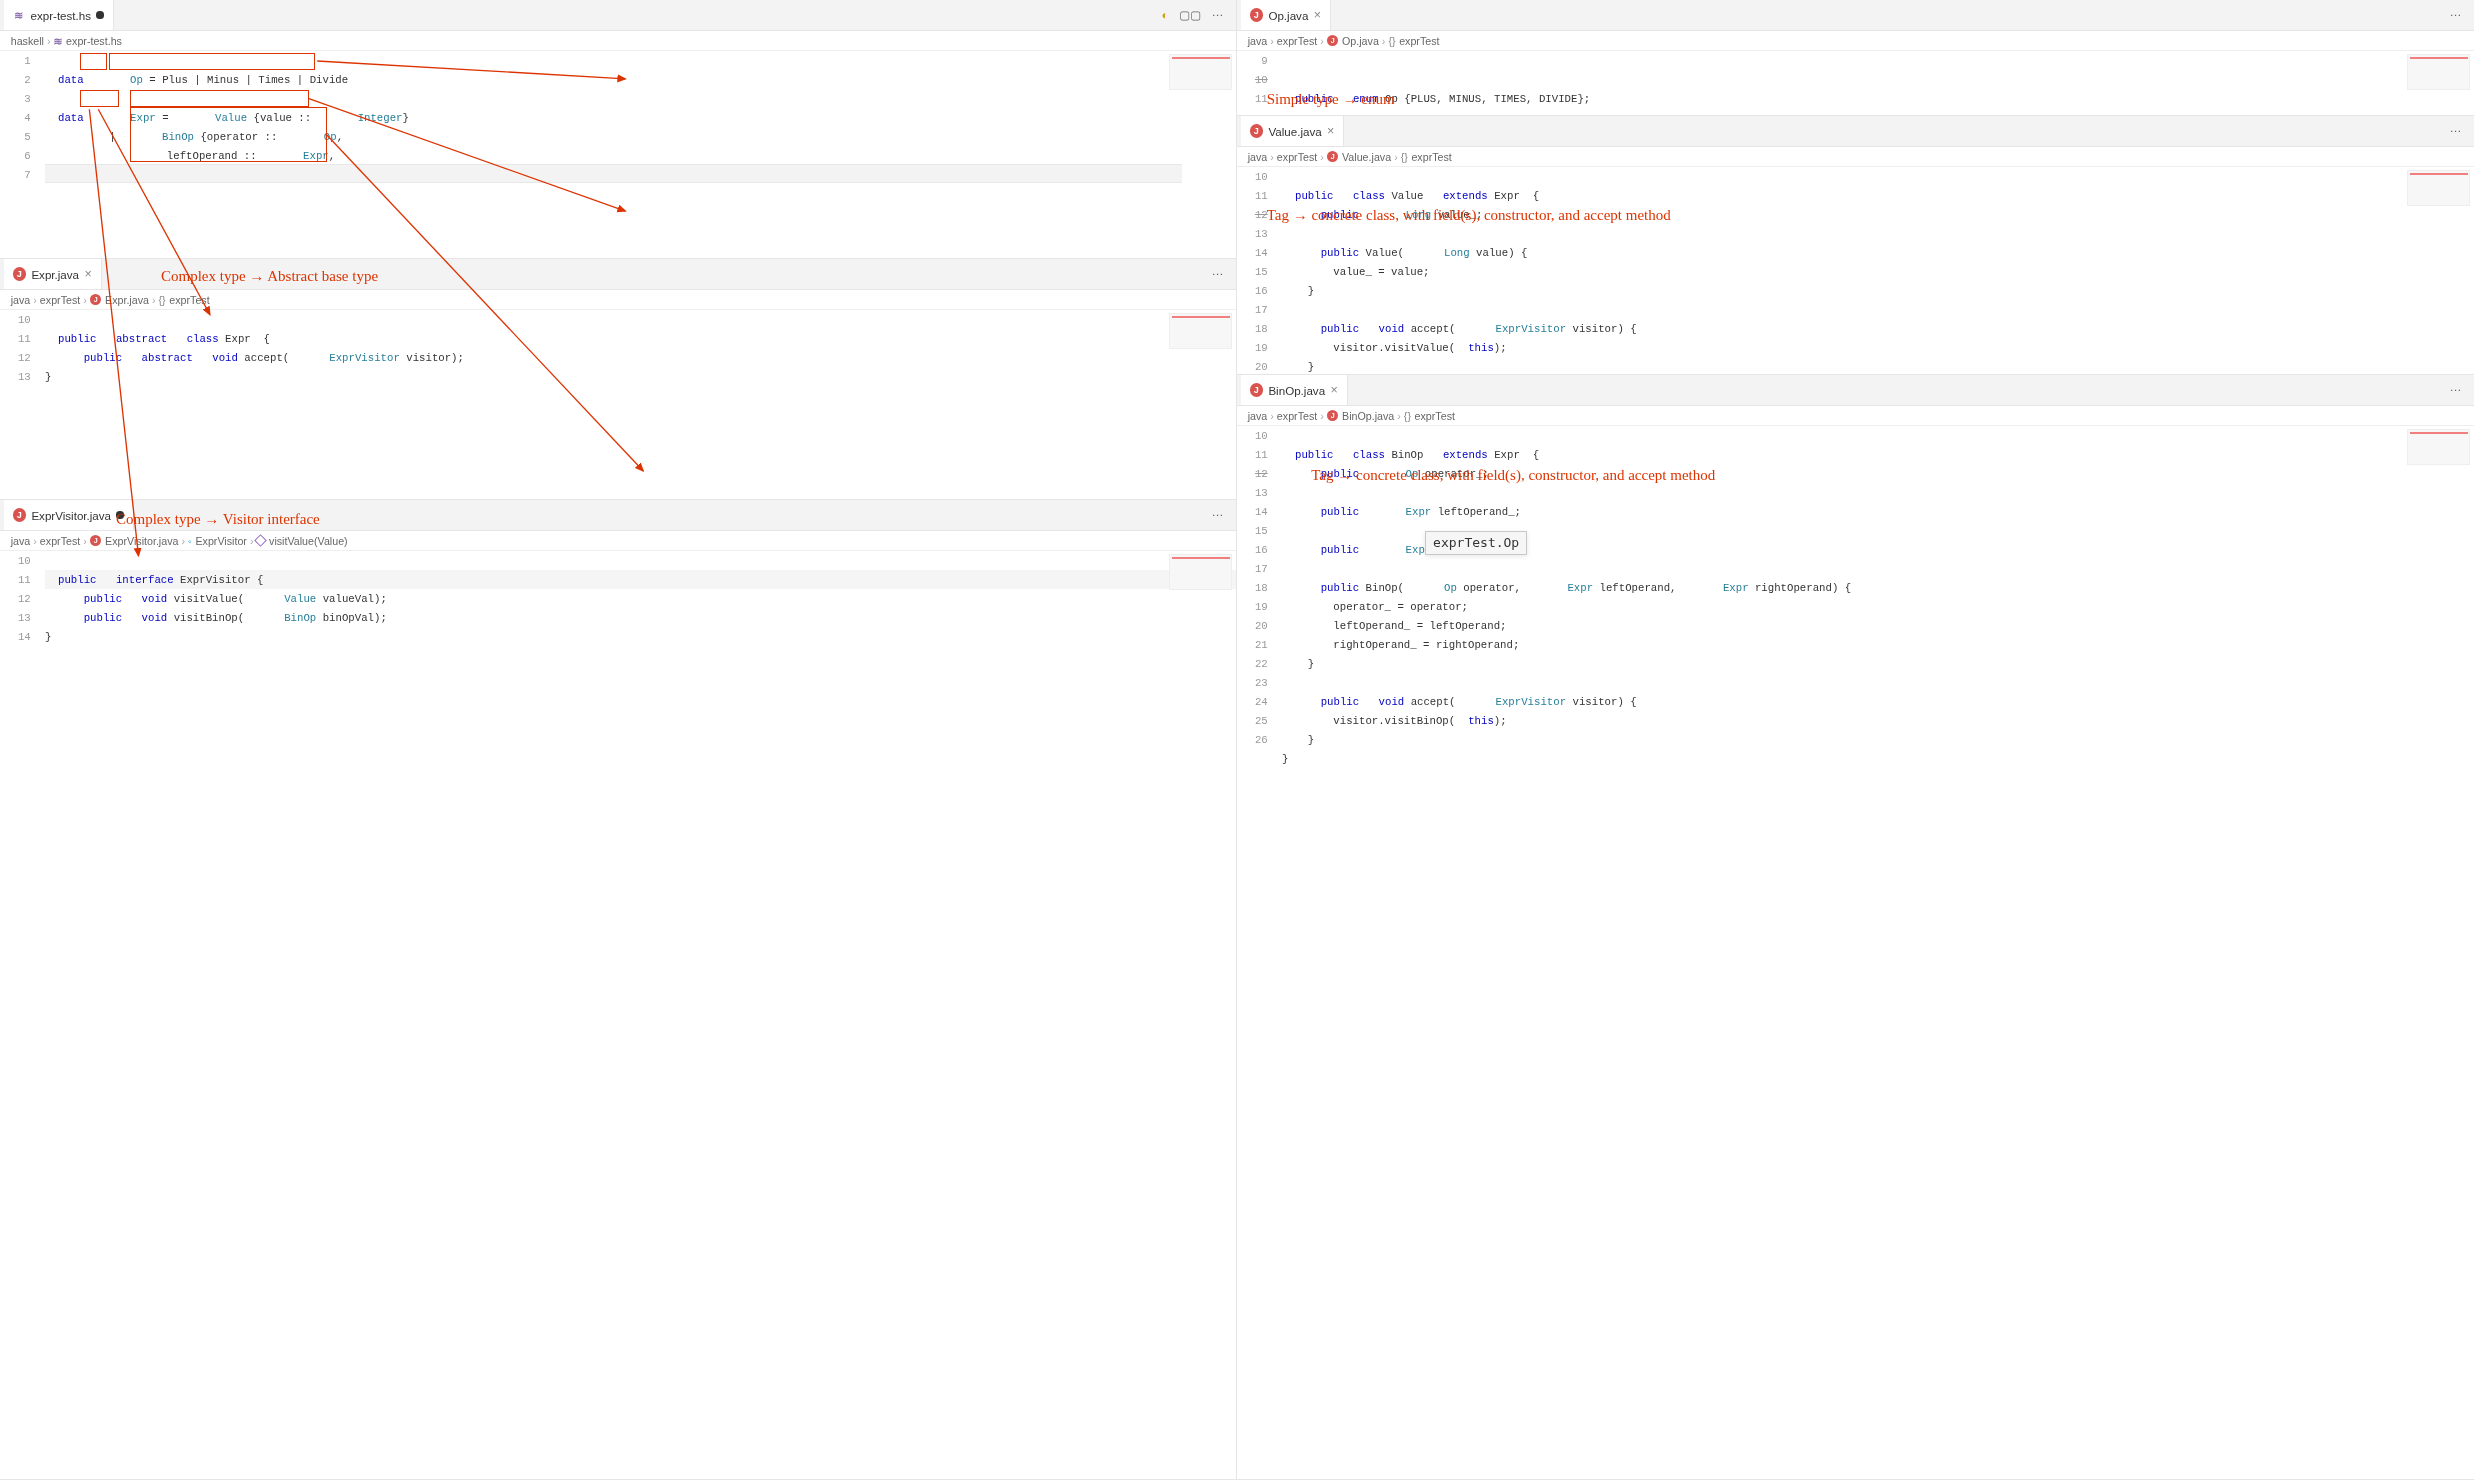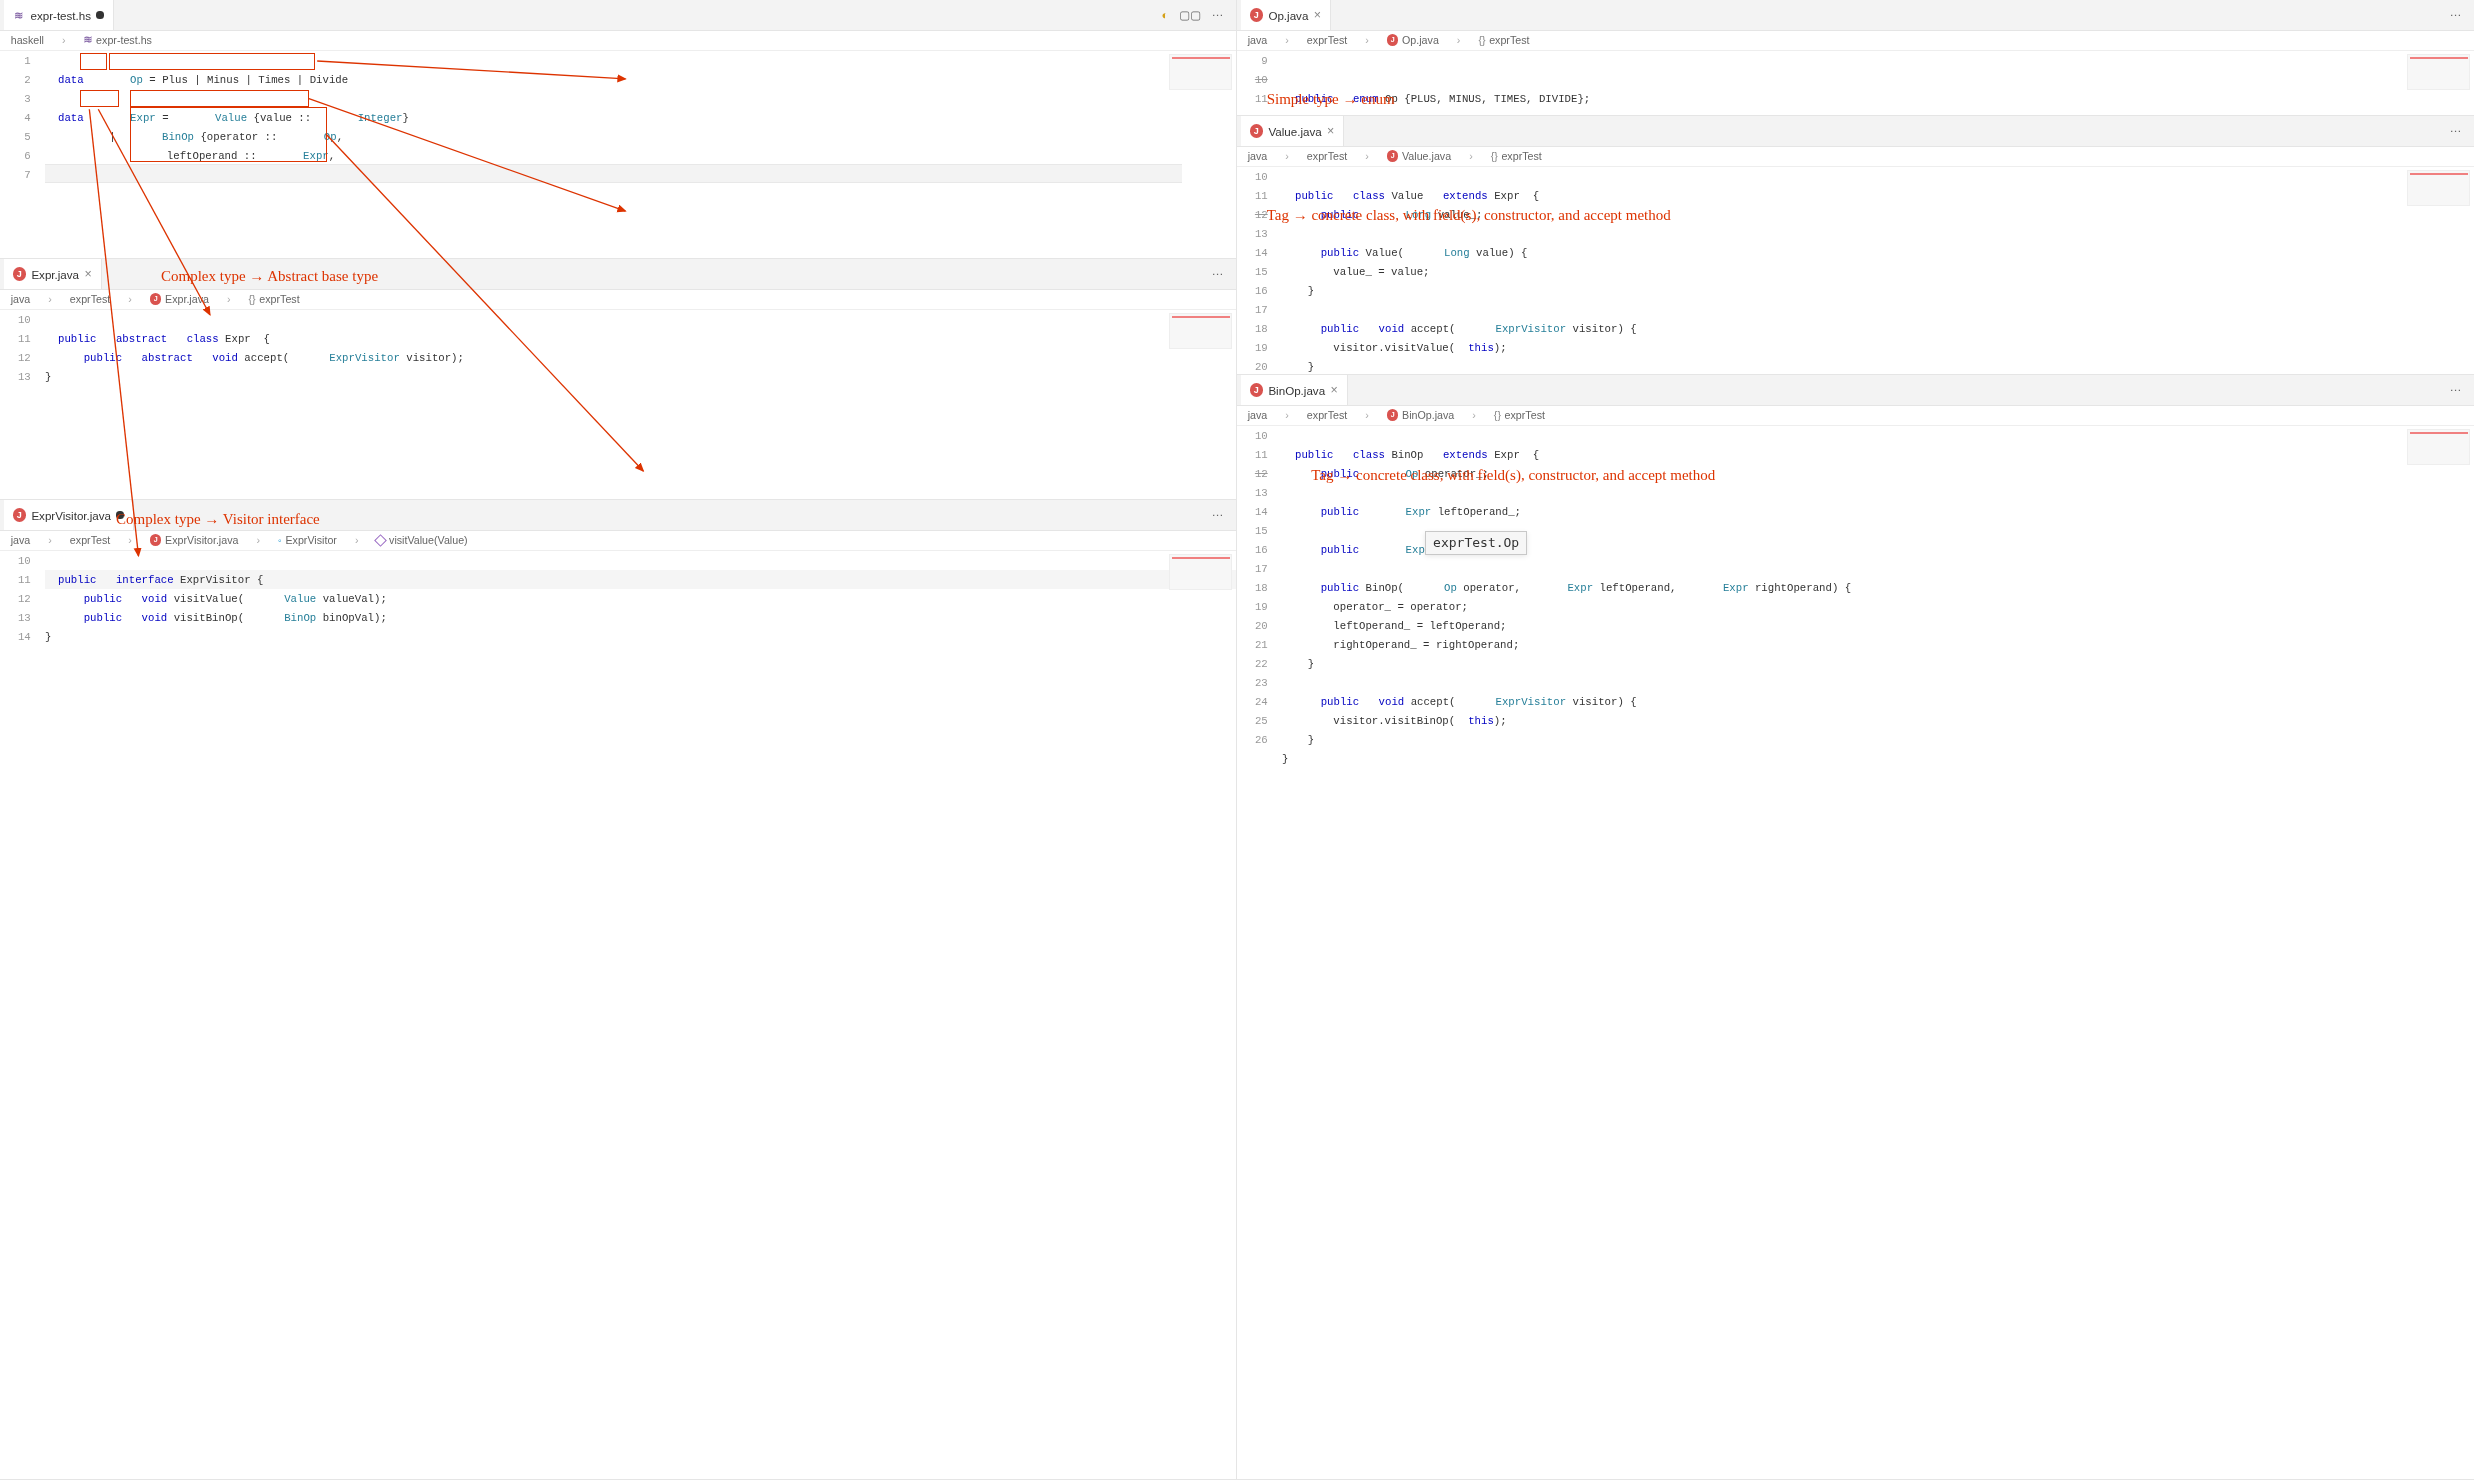--- a/index.html
+++ b/index.html
@@ -11,21 +11,21 @@
 .tab-bar { display: flex; align-items: center; background: #f3f3f3; border-bottom: 0.9px solid #e5e5e5; height: 31px; padding: 0 3.6px; }
 .tab { display: flex; align-items: center; gap: 5.4px; padding: 0 9px; height: 100%; background: #fff; border-right: 0.9px solid #e5e5e5; cursor: pointer; }
 .tab .file-icon { width: 12.5px; height: 12.5px; display: flex; align-items: center; justify-content: center; }
 .tab .file-icon.java { width: 13.4px; height: 13.4px; border-radius: 50%; background: #d9534f; color: #fff; font-size: 9px; font-weight: bold; }
 .tab .file-icon.haskell { color: #8a6cab; font-weight: bold; font-size: 10.7px; }
 .tab .dirty-dot { width: 7.1px; height: 7.1px; border-radius: 50%; background: #333; }
 .tab .close-x { color: #888; font-size: 12.5px; line-height: 1; }
 .tab-bar .spacer { flex: 1; }
 .tab-bar .actions { display: flex; gap: 10.7px; padding-right: 9px; }
 .tab-bar .action-icon { color: #666; cursor: pointer; }
-.breadcrumb { display: flex; align-items: flex-end; gap: 18px; padding: 3.6px 10.7px; font-size: 10.7px; color: #666; border-bottom: 0.9px solid #eee; height: 19.7px; }
+.breadcrumb { display: flex; align-items: flex-start; gap: 3px; padding: 3.6px 10.7px; font-size: 10.7px; color: #666; border-bottom: 0.9px solid #eee; height: 19.7px; }
 .breadcrumb .sep { color: #aaa; }
 .breadcrumb .crumb { display: flex; align-items: center; gap: 3.6px; }
 .mini-java { width: 11.6px; height: 11.6px; border-radius: 50%; background: #d9534f; color: #fff; font-size: 7.1px; font-weight: bold; display: inline-flex; align-items: center; justify-content: center; }
 .mini-brace { color: #888; }
 .mini-interface { color: #0b8fcf; }
 .mini-method { border: 0.9px solid #9b6cc4; width: 9px; height: 9px; transform: rotate(45deg); }
 .editor-body { display: flex; flex: 1; position: relative; overflow: hidden; }
 .gutter { width: 45px; text-align: right; padding-right: 14.3px; color: #999; font-family: Menlo, Monaco, "Courier New", monospace; font-size: 10.7px; line-height: 19px; padding-top: 1.8px; user-select: none; }
 .code { flex: 1; font-family: Menlo, Monaco, "Courier New", monospace; font-size: 10.7px; line-height: 19px; padding-top: 1.8px; white-space: pre; position: relative; }
 .minimap { position: absolute; top: 3.6px; right: 3.6px; width: 63px; height: 36px; background: #f7f7f7; border: 0.9px solid #eee; }

